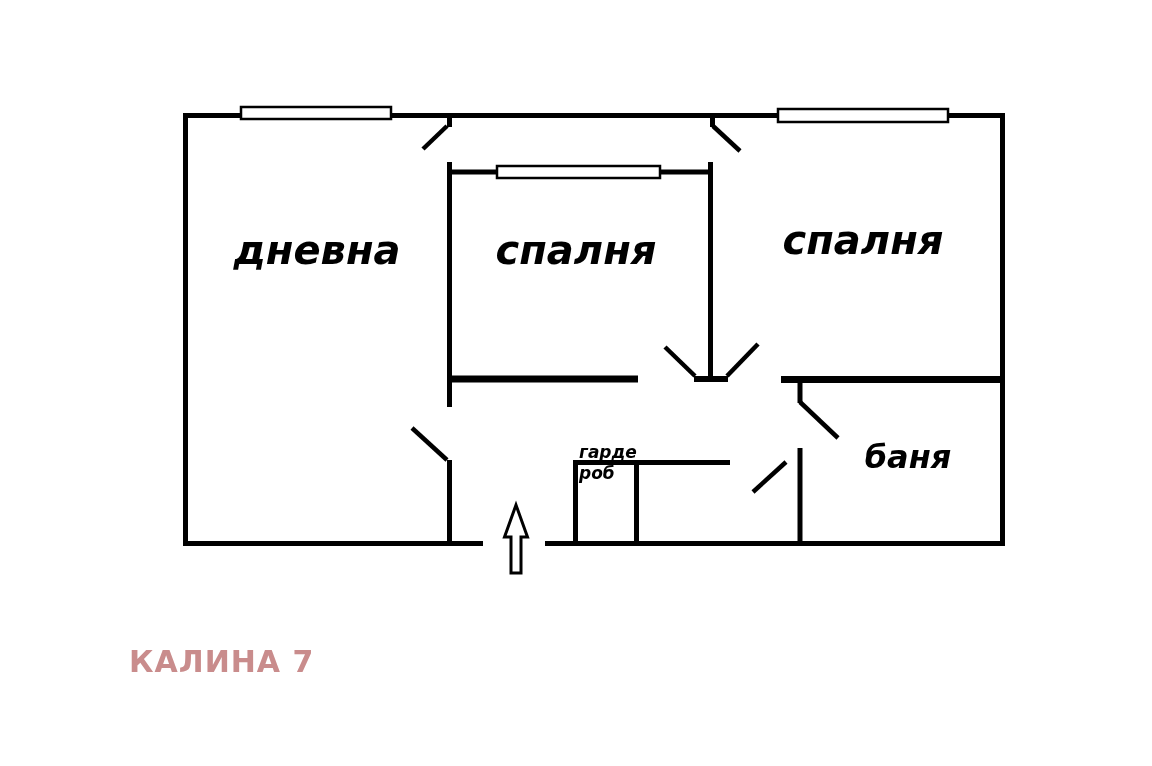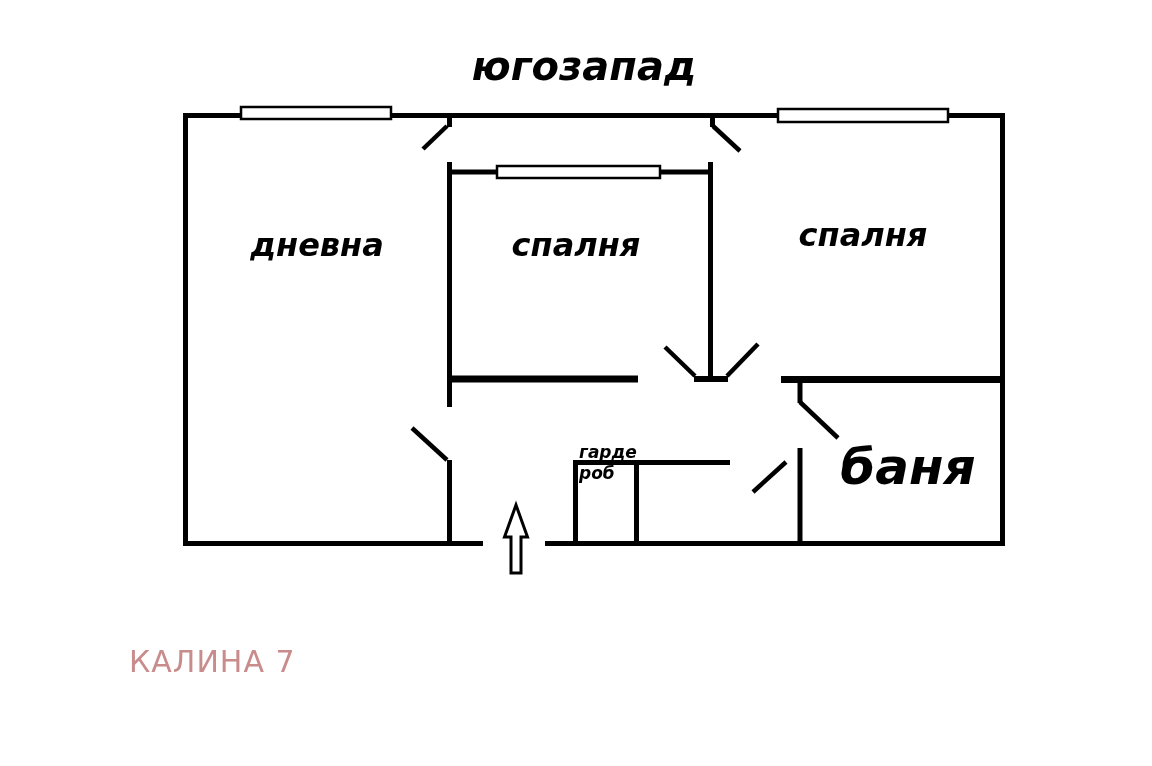--- a/index.html
+++ b/index.html
@@ -27,37 +27,37 @@
     color: #000000;
     font-weight: bold;
     font-style: italic;
     white-space: nowrap;
     line-height: 1.1;
   }
   .label.centered {
     transform: translateX(-50%);
   }
   .room-label {
-    font-size: 32px;
+    font-size: 40px;
   }
   .title-label {
     font-size: 40px;
   }
   .small-label {
     font-size: 17px;
     line-height: 1.22;
     white-space: normal;
     width: 58px;
   }
   .footer-label {
     position: absolute;
     left: 129px;
     top: 644px;
     font-size: 30px;
-    font-weight: normal;
+    font-weight: bold;
     font-style: normal;
     letter-spacing: 1px;
     color: #c98c8c; 
     white-space: nowrap;
   }
 </style>
 </head>
 <body>
 
 <div class="stage">
@@ -100,29 +100,28 @@
 
     <g stroke="#000000" stroke-width="2.5" fill="#ffffff">
       <rect x="241" y="107" width="150" height="12"></rect>
       <rect x="497" y="166" width="163" height="12"></rect>
       <rect x="778" y="109" width="170" height="13"></rect>
     </g>
 
     <polygon fill="#ffffff" stroke="#000000" stroke-width="3" stroke-linejoin="miter" points="516,505 527.5,537 521,537 521,573 511,573 511,537 504.5,537"></polygon>
   </svg>
 
-  <div class="label title-label centered" style="left:584px; top:44px;">югозапад</div>
 
   <div class="label room-label centered" style="left:317px; top:228px;">дневна</div>
 
   <div class="label room-label centered" style="left:576px; top:228px;">спалня</div>
 
   <div class="label room-label centered" style="left:863px; top:218px;">спалня</div>
 
-  <div class="label room-label centered" style="left:908px; top:440px; font-size:50px;">баня</div>
+  <div class="label room-label centered" style="left:908px; top:440px; font-size:32px;">баня</div>
 
 
   <div class="label small-label" style="left:579px; top:442px;">
     <div>гарде</div>
     <div>роб</div>
   </div>
 
   <div class="footer-label">КАЛИНА 7</div>
 
 </div>

